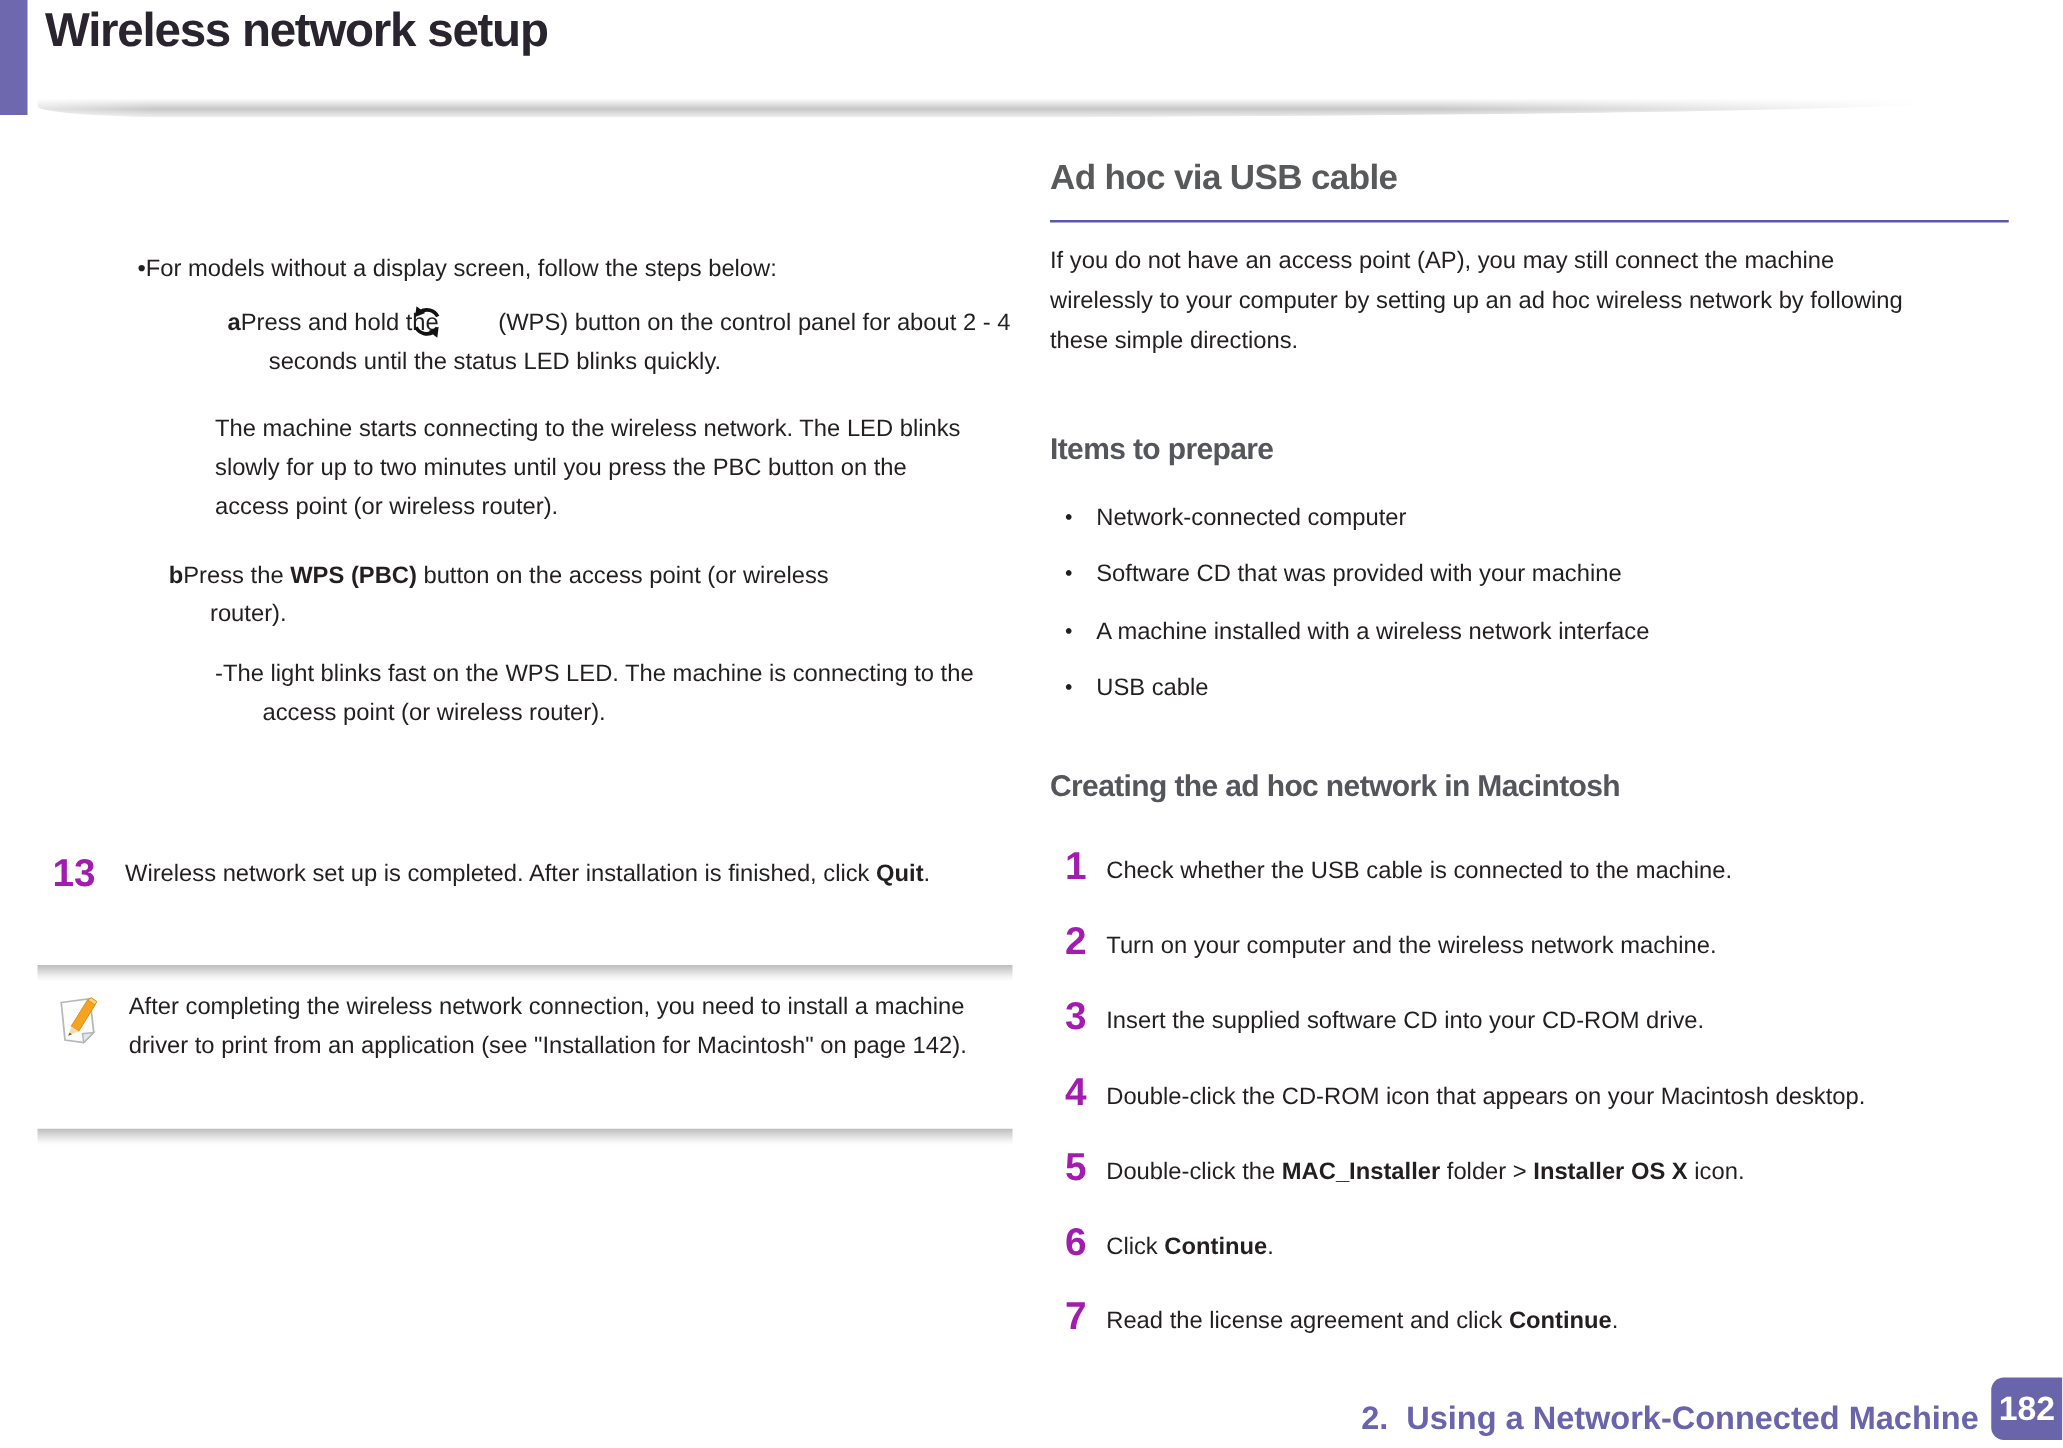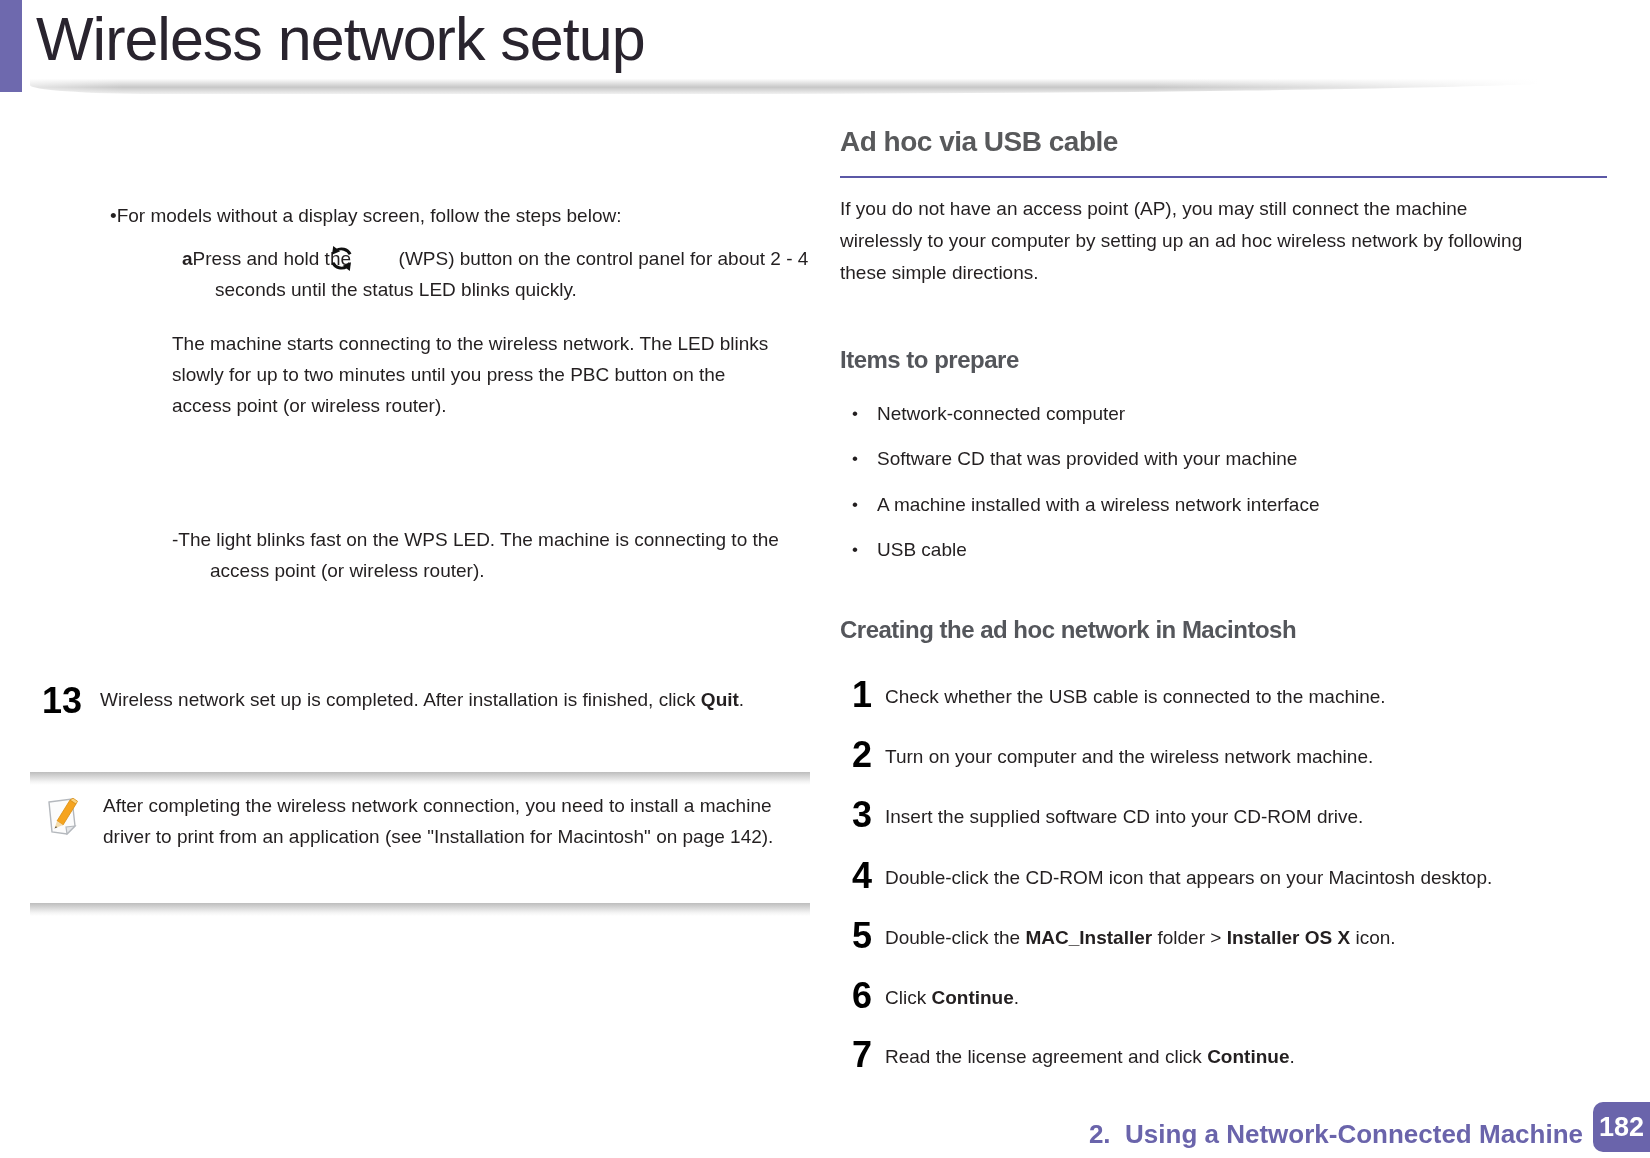--- a/index.html
+++ b/index.html
@@ -4,41 +4,41 @@
 <style>
   * { margin:0; padding:0; box-sizing:border-box; }
   html,body { background:#ffffff; }
   .page {
     position:relative; width:1650px; height:1158px; background:#ffffff;
     font-family:"Liberation Sans", sans-serif; color:#231F20; overflow:hidden;
   }
   
   .accent-bar { position:absolute; left:0; top:0; width:22px; height:92px; background:#6E69AE; }
   .page-title {
-    position:absolute; left:36px; top:4px; font-size:61px; font-weight:normal;
+    position:absolute; left:36px; top:4px; font-size:38px; font-weight:bold;
     color:#29242E; letter-spacing:-1px; white-space:nowrap;
   }
   .title-rule {
     position:absolute; left:30px; top:79px; width:1557px; height:15px;
     background:
       linear-gradient(to right, rgba(255,255,255,.55) 0%, rgba(255,255,255,0) 6%, rgba(255,255,255,0) 72%, #ffffff 97%),
       linear-gradient(to bottom, #fdfdfd 0%, #c7c7c7 55%, #f1f1f1 100%);
     border-radius: 0 0 60% 8% / 0 0 100% 60%;
   }
   
   .body-text { font-size:19px; line-height:31px; color:#231F20; }
   .abs { position:absolute; }
   b { font-weight:bold; }
   .hang38 { padding-left:38px; text-indent:-38px; }
   .hang33 { padding-left:33px; text-indent:-33px; }
   
   .wps-icon-inline {
     display:inline-block; width:27px; height:27px; vertical-align:-7px; margin:0 5px;
   }
-  .bignum { font-size:36px; font-weight:bold; color:#000000; line-height:1; }
+  .bignum { font-size:31px; font-weight:bold; color:#a21caf; line-height:1; }
   
   .note-box { position:absolute; left:30px; top:772px; width:780px; height:144px; background:#ffffff; }
   .note-band-top, .note-band-bottom {
     position:absolute; left:0; width:100%; height:13px;
     background:linear-gradient(to bottom, #bdbdbd 0%, #f4f4f4 75%, #ffffff 100%);
   }
   .note-band-top { top:0; }
   .note-band-bottom { bottom:0; }
   .note-icon { position:absolute; left:16px; top:23px; width:34px; height:43px; }
   .note-text { position:absolute; left:73px; top:18px; width:672px; }
@@ -79,20 +79,21 @@
           <g stroke="#111111" stroke-width="2.6" fill="none">
             <path d="M19.7 8.2 A8.7 8.7 0 0 0 7.2 4.9"></path>
             <path d="M4.3 15.8 A8.7 8.7 0 0 0 16.8 19.1"></path>
           </g>
           <polygon points="4.6,0.8 10.8,5.6 3.6,8.6" fill="#111111"></polygon>
           <polygon points="19.4,23.2 13.2,18.4 20.4,15.4" fill="#111111"></polygon>
         </svg></span><span> (WPS) button on the control panel for about 2 - 4 seconds until the status LED blinks quickly.</span></p>
 
   <p class="abs body-text" style="left:172px; top:328px; width:600px;">The machine starts connecting to the wireless network. The LED blinks slowly for up to two minutes until you press the PBC button on the access point (or wireless router).</p>
 
+  <p class="abs body-text hang33" style="left:135px; top:445px; width:588px;"><b>b</b><span>Press the </span><b>WPS (PBC)</b><span> button on the access point (or wireless router).</span></p>
 
   <p class="abs body-text hang38" style="left:172px; top:524px; width:615px;">-The light blinks fast on the WPS LED. The machine is connecting to the access point (or wireless router).</p>
 
 
   <span class="abs bignum" style="left:42px; top:683px;">13</span>
   <p class="abs body-text" style="left:100px; top:684px; width:688px;"><span>Wireless network set up is completed. After installation is finished, click </span><b>Quit</b><span>.</span></p>
 
   <div class="note-box">
     <div class="note-band-top"></div>
     <div class="note-band-bottom"></div>

